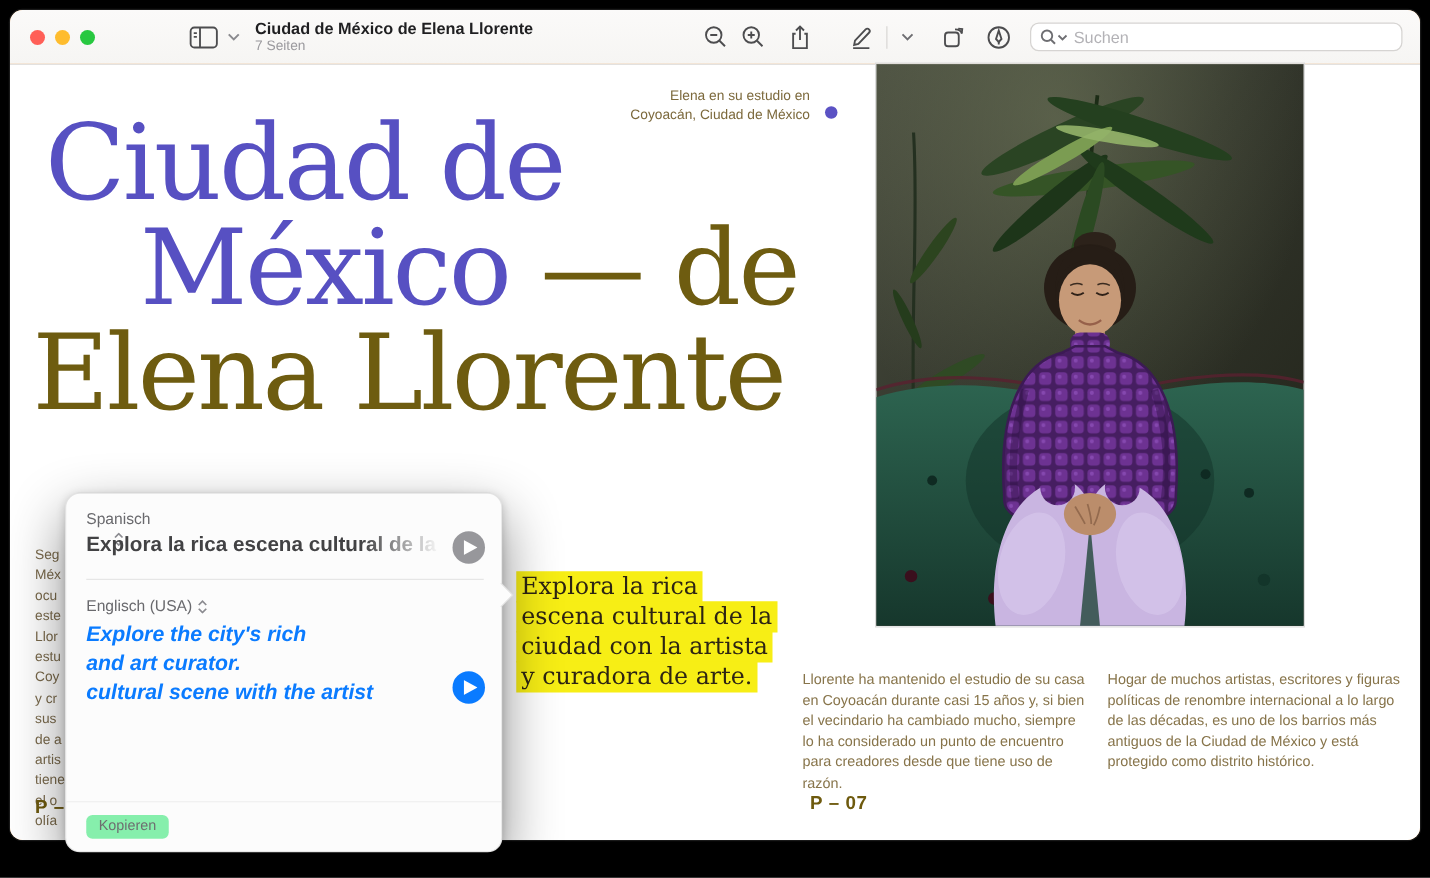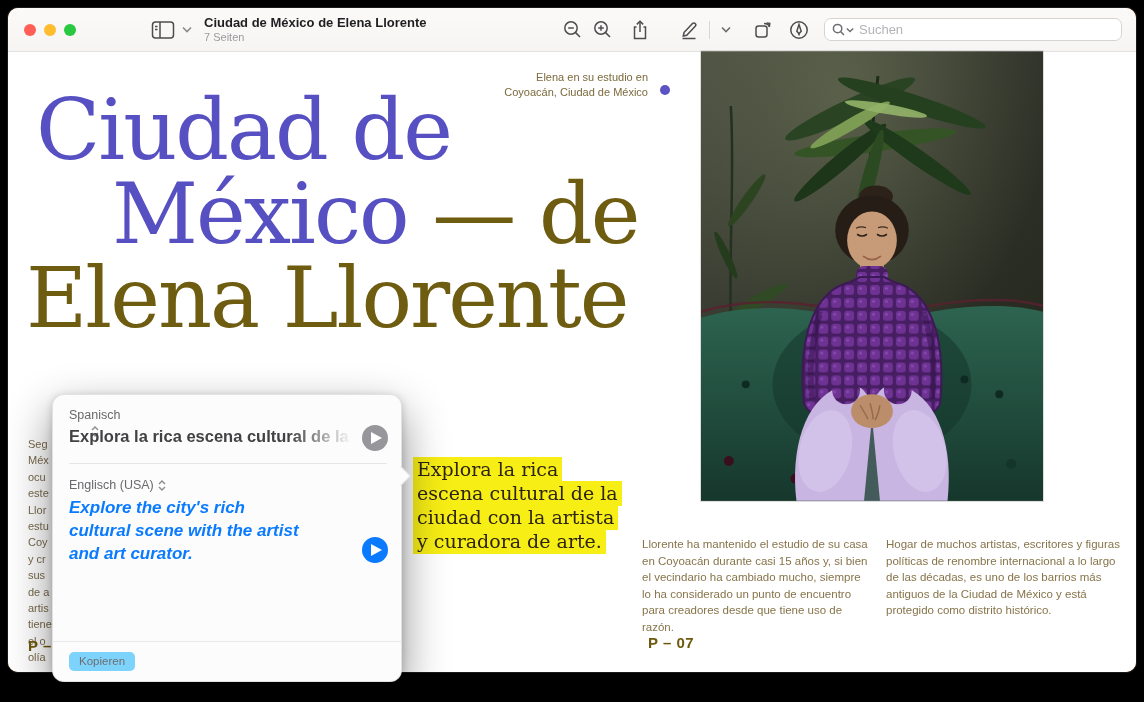--- a/index.html
+++ b/index.html
@@ -88,21 +88,21 @@
   .tgt-text { position:absolute; left:16px; top:101px; width:282px; font-size:17px;
               font-weight:bold; color:#0a7bff; line-height:23px;font-style:italic; }
   .play-btn { position:absolute; width:26px; height:26px; border-radius:50%;
               display:flex; align-items:center; justify-content:center; }
   .play-gray { left:309px; top:30px; background:#97979b; }
   .play-blue { left:309px; top:142px; background:#0a7bff; }
   .play-btn svg { display:block; margin-left:2px; }
   .pop-footer { position:absolute; left:0; right:0; bottom:0; height:40px;
                 border-top:1px solid #e9e9e9; display:flex; align-items:center; padding-left:16px;
                 border-radius:0 0 12px 12px; }
-  .copy-chip { background:#7dd3fc; border:none; border-radius:5px; padding:3px 10px 4px 10px;
+  .copy-chip { background:#86efac; border:none; border-radius:5px; padding:3px 10px 4px 10px;
                font-size:11.5px; color:#6e6e70; font-family:"Liberation Sans",sans-serif; }
 </style>
 </head>
 <body>
 
 <div class="canvas">
 
   <div class="window">
 
     <div class="titlebar">
@@ -348,22 +348,22 @@
       <span>Englisch (USA)</span>
       <span class="updown">
         <svg width="8" height="11" viewBox="0 0 8 11" fill="none" stroke="#8b8b90" stroke-width="1.4">
           <polyline points="1,4 4,1 7,4"></polyline>
             <polyline points="1,7 4,10 7,7"></polyline>
         </svg>
       </span>
     </div>
     <div class="tgt-text">
       <div>Explore the city's rich</div>
+      <div>and art curator.</div>
       <div>cultural scene with the artist</div>
-      <div>and art curator.</div>
     </div>
     <div class="play-btn play-blue">
       <svg width="11" height="12" viewBox="0 0 11 12">
           <polygon points="0,0 11,6 0,12" fill="#fff"></polygon>
         </svg>
     </div>
 
     <div class="pop-footer">
       <button class="copy-chip">Kopieren</button>
     </div>

